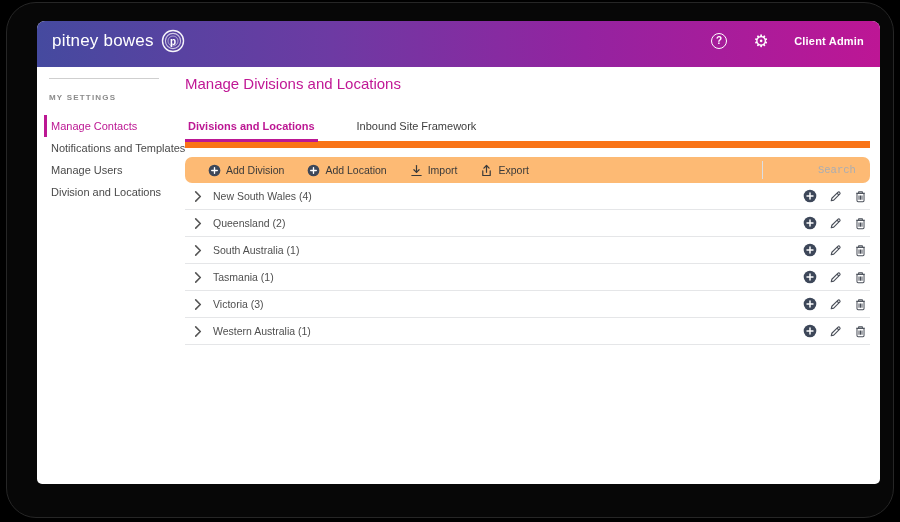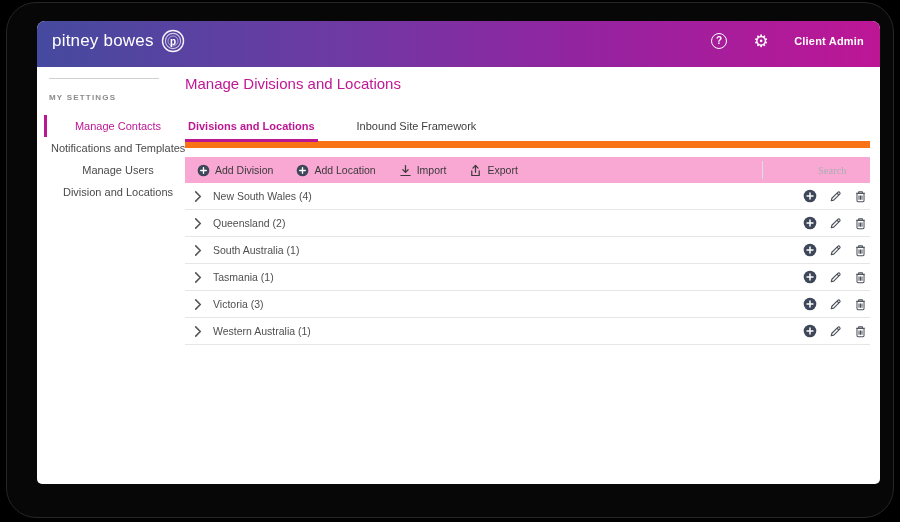--- a/index.html
+++ b/index.html
@@ -23,41 +23,41 @@
   .help-circle { width:16px; height:16px; border:1.2px solid #fff; border-radius:50%;
                  font-size:10px; line-height:14px; text-align:center; color:#fff; font-weight:700;}
   .gear-glyph { font-family:"DejaVu Sans", sans-serif; font-size:17px; color:#fff; line-height:1; }
   .user-label { color:#ffffff; font-size:11px; font-weight:700; letter-spacing:.2px; cursor:pointer; }
 
   
   .content { flex:1; display:flex; padding-top:0; }
   .sidebar { width:148px; flex:0 0 148px; padding:11px 0 0 7px; }
   .sidebar-divider { width:110px; border-top:1px solid #cfcfcf; margin-left:5px; }
   .sidebar-heading { margin:14px 0 0 5px; font-size:8px; letter-spacing:1.2px; color:#8b8b8b; font-weight:700; }
-  .side-nav { margin-top:13px;text-align:center; }
+  .side-nav { margin-top:13px; }
   .side-item { height:22px; line-height:22px; font-size:11px; color:#4a4a4a;
                padding-left:7px; cursor:pointer; white-space:nowrap; }
   .side-item.active { color:#bc1793; border-left:3px solid #bc1793; padding-left:4px; }
 
   main { flex:1; margin-right:10px; display:flex; flex-direction:column; }
   .page-title { margin-top:3px; font-size:15px; line-height:28px; font-weight:400; color:#c01795; }
 
   .tabs { margin-top:22px; display:flex; border-bottom:7px solid #f97316; }
   .tab { font-size:11px; color:#3e3e3e; padding:0 3px 7px 3px; margin-right:36px;
          border-bottom:3px solid transparent; margin-bottom:-1px; cursor:pointer; font-weight:400; }
   .tab.active { color:#bc1793; font-weight:700; border-bottom-color:#bc1793; }
 
-  .toolbar { margin-top:9px; height:26px; flex:0 0 26px; background:#f9a8d4;
-             display:flex; align-items:center; padding-left:12px; }
+  .toolbar { margin-top:9px; height:26px; flex:0 0 26px; background:#fdba74;
+             display:flex; align-items:center; padding-left:23px;border-radius:7px; }
   .tbtn { display:flex; align-items:center; gap:5px; background:none; border:none;
           font-family:inherit; font-size:10.5px; color:#3a3a3a; margin-right:23px; cursor:pointer; }
   .search-wrap { margin-left:auto; display:flex; align-items:center; gap:6px;
                  border-left:1px solid #dcdee2; height:18px; padding-left:13px; width:108px; }
   .search-wrap input { border:none; background:transparent; outline:none; width:70px;
-                       font-family:Liberation Serif, serif; font-size:10.5px; color:#555;margin-left:36px; }
+                       font-family:Liberation Mono, monospace; font-size:10.5px; color:#555;margin-left:36px; }
   .search-wrap input::placeholder { color:#a9adb3; }
 
   .rows { display:flex; flex-direction:column; }
   .row { height:27px; display:flex; align-items:center; padding-left:9px;
          border-bottom:1px solid #e5e6e8; }
   .row-chevron { display:flex; align-items:center; margin-right:11px; cursor:pointer; }
   .row-label { font-size:10.5px; color:#4f4f4f; }
   .row-actions { margin-left:auto; display:flex; align-items:center; gap:12px; padding-right:3px; }
   .abtn { background:none; border:none; padding:0; display:flex; align-items:center; cursor:pointer; }
   svg { display:block; }

